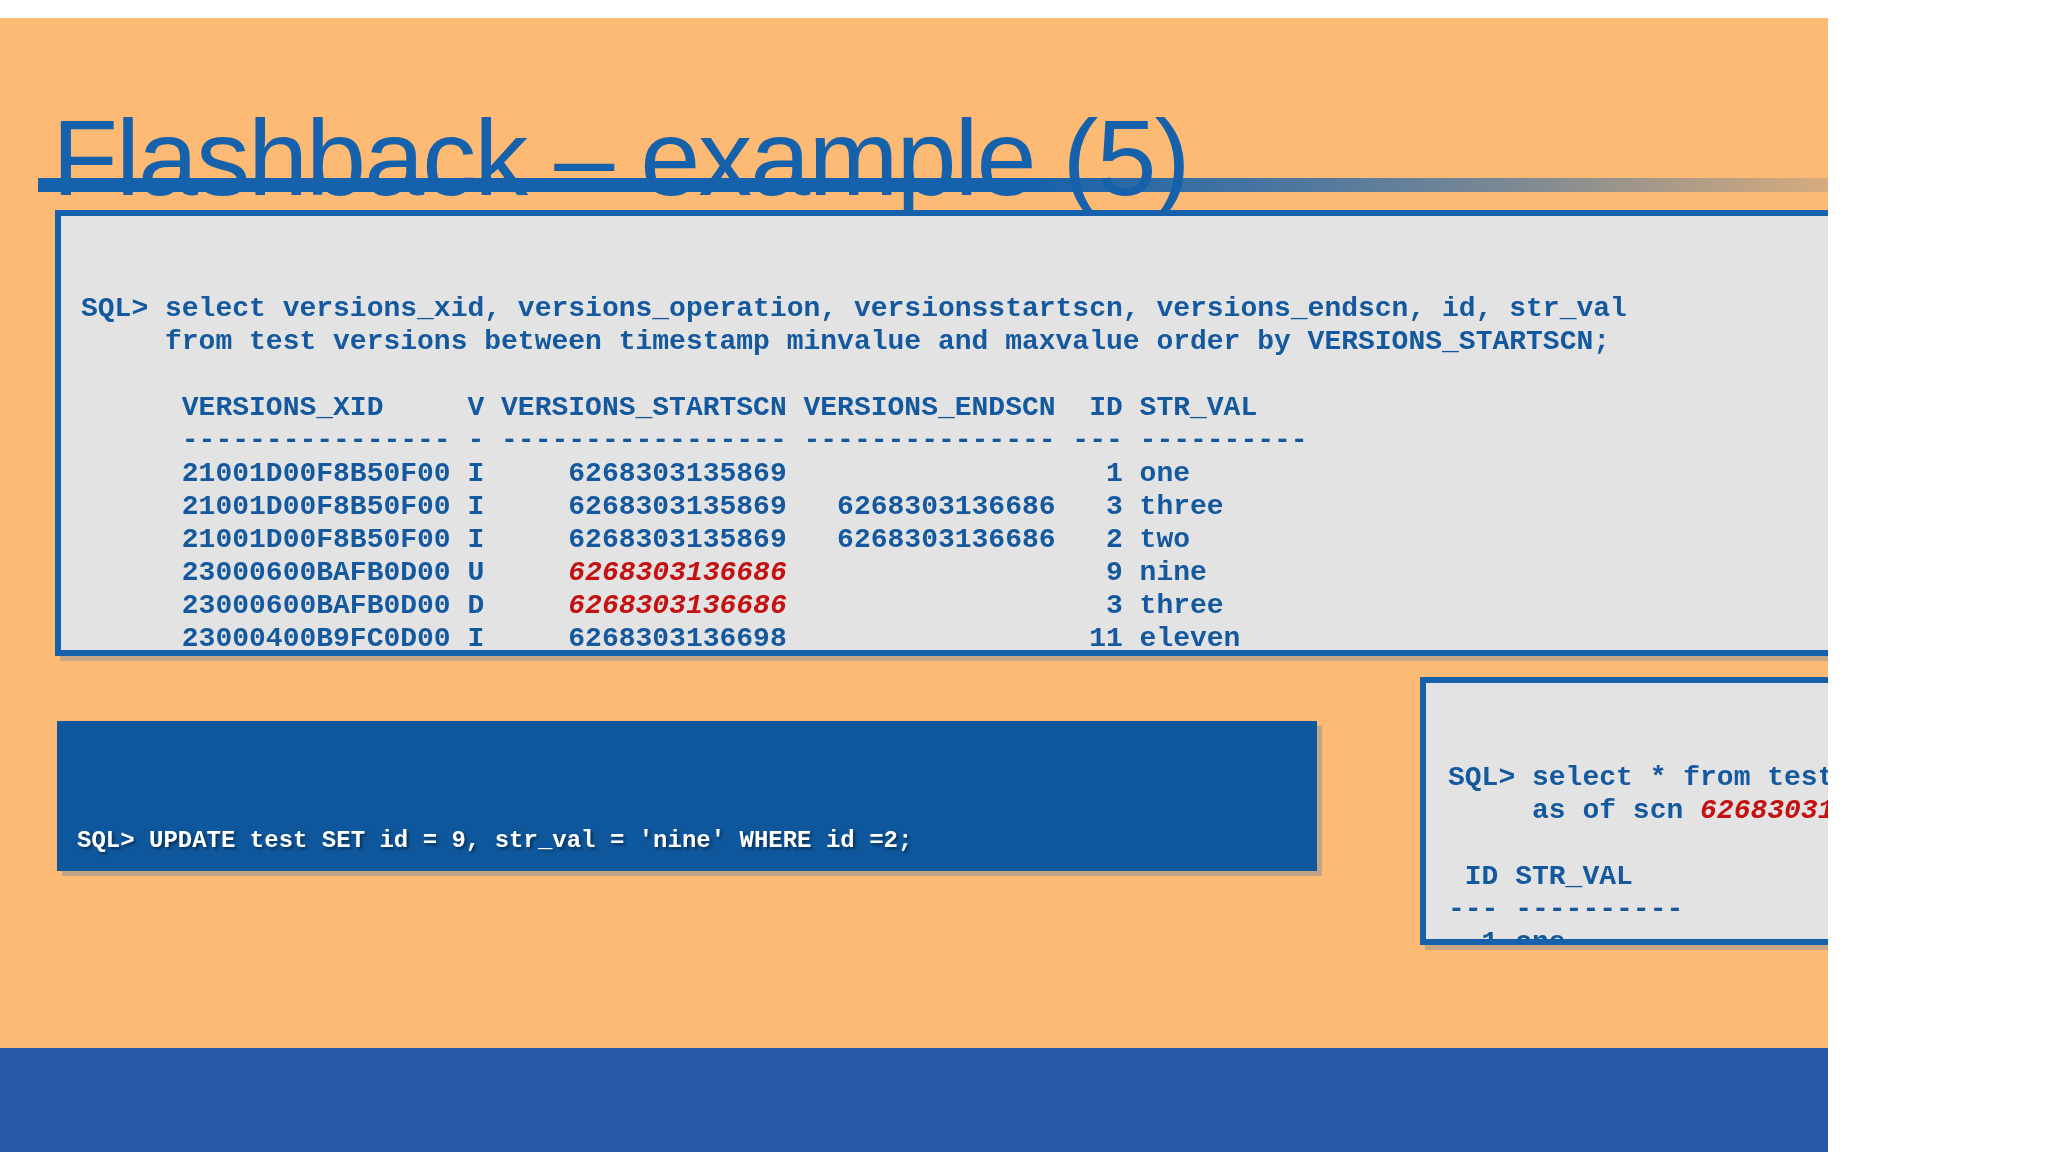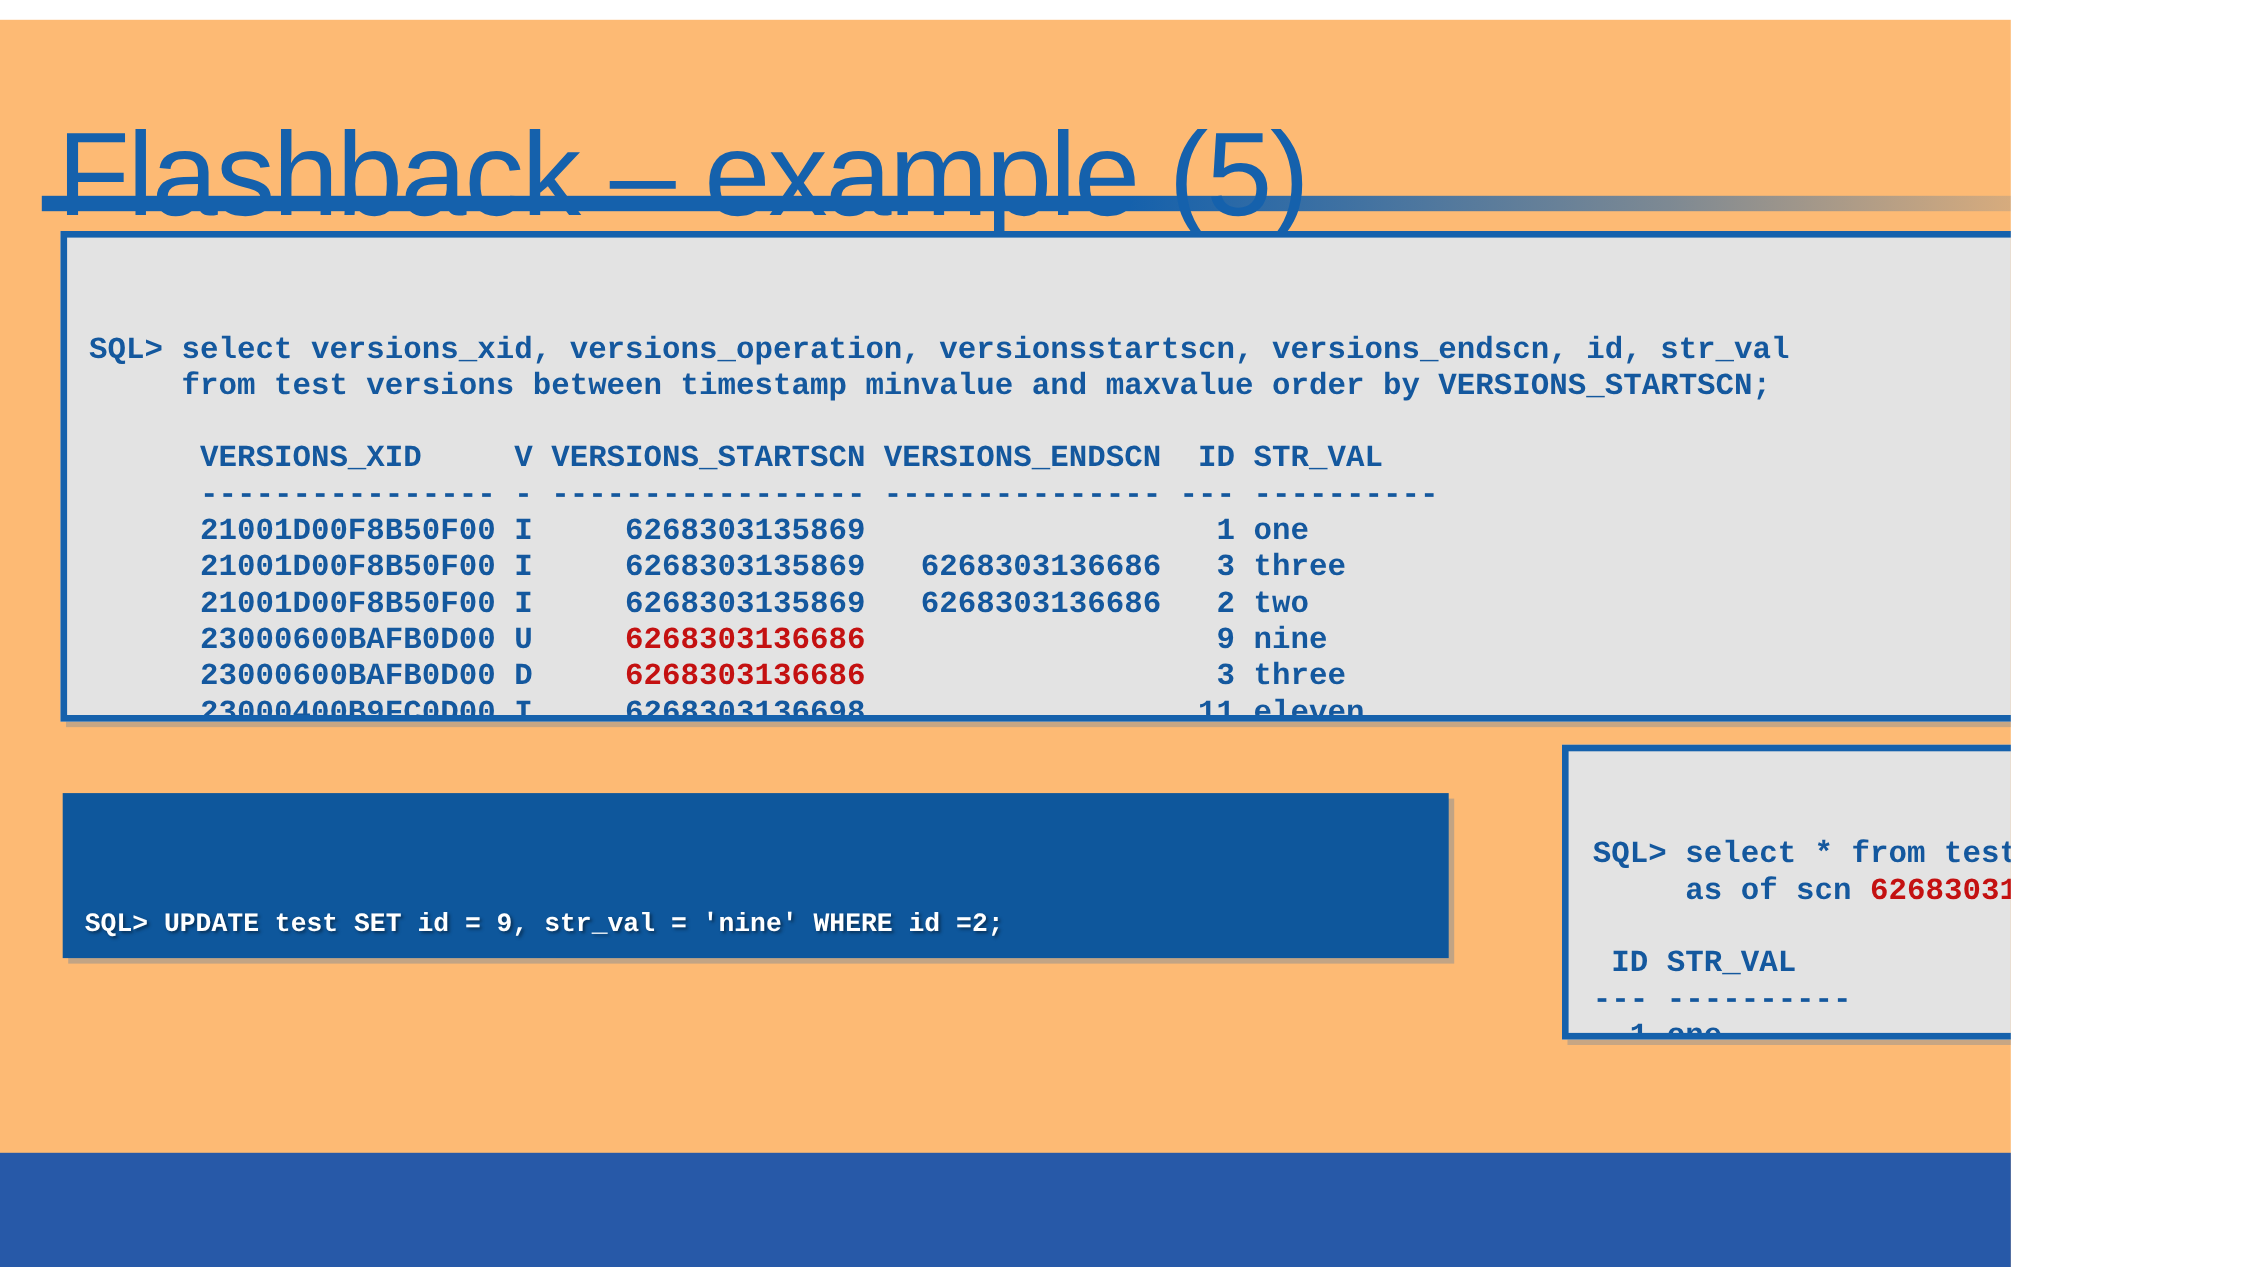--- a/index.html
+++ b/index.html
@@ -49,21 +49,21 @@
     font-family: "Liberation Mono", monospace;
     font-weight: bold;
     font-size: 28px;
     line-height: 33px;
     white-space: pre;
     overflow: hidden;
   }
   .console.top {
     left: 55px; top: 192px;
     width: 1938px; height: 446px;
-    padding: 20px 0 0 20px;
+    padding: 10px 0 0 20px;
   }
   .console.right {
     left: 1420px; top: 659px;
     width: 622px; height: 268px;
     padding: 12px 0 0 22px;
   }
 
   
   .dml-box {
     position: absolute;
@@ -78,21 +78,21 @@
     font-size: 24px;
     line-height: 43px;
     white-space: pre;
     padding: 12px 0 0 20px;
     text-shadow: 2px 2px 3px rgba(0,0,0,0.45);
     overflow: hidden;
   }
 
   .code-line { white-space: pre; }
   .seg-b { color: #14589e; }
-  .seg-r { color: #c41111; }
+  .seg-r { color: #c41111; font-style: italic; }
   .seg-w { color: #ffffff; }
 
   
   .footer {
     position: absolute;
     left: 0; top: 1030px;
     width: 2048px; height: 120px;
     background: #2759a8;
   }
 </style>

